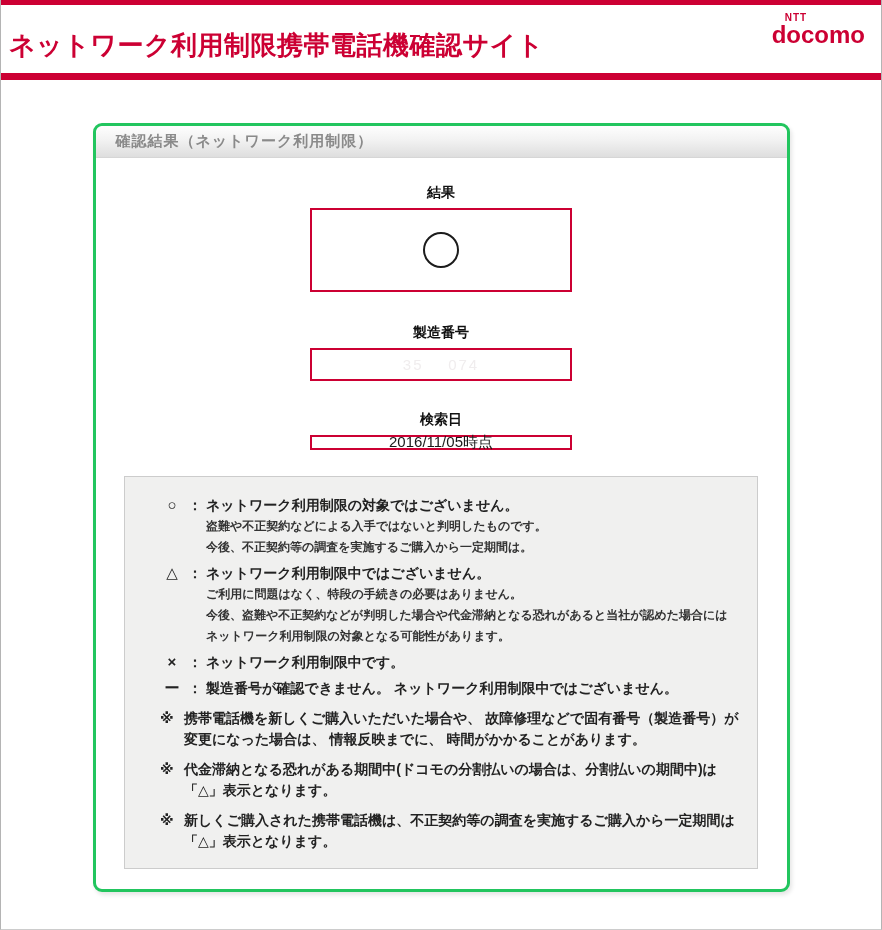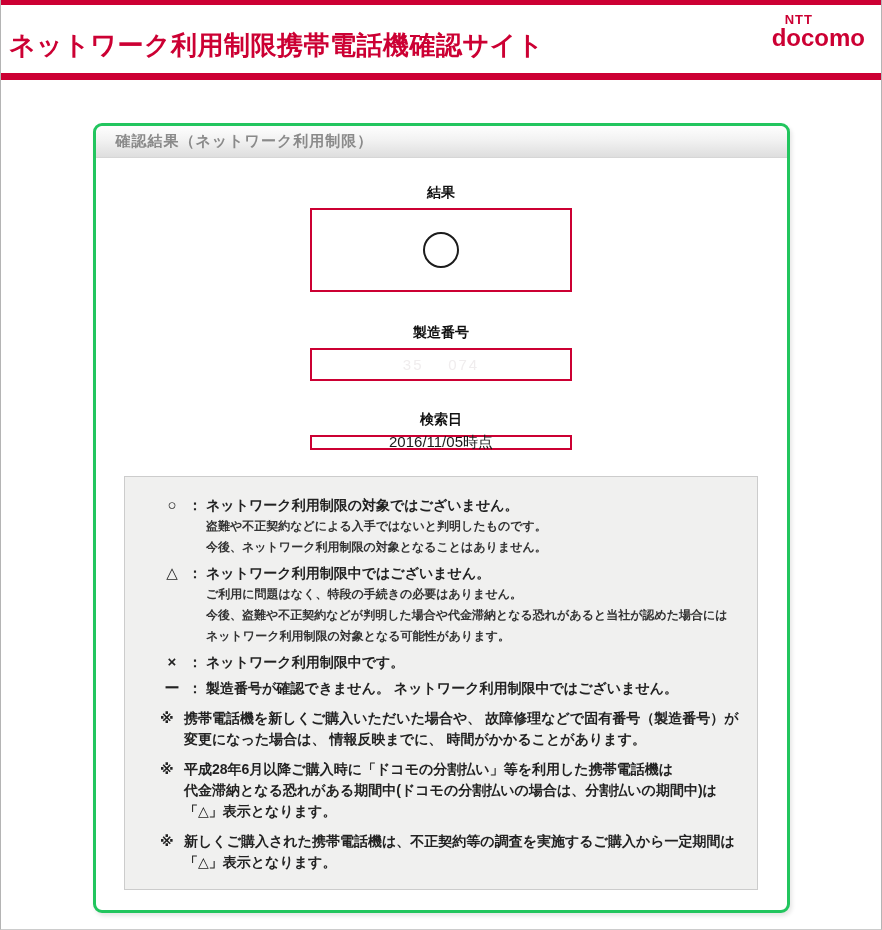--- a/index.html
+++ b/index.html
@@ -39,21 +39,21 @@
   .docomo-logo {
     position: absolute;
     right: 16px;
     top: 8px;
     color: #CC0033;
     text-align: left;
     line-height: 1;
   }
   .docomo-logo .ntt {
     display: block;
-    font-size: 13px;
+    font-size: 10px;
     font-weight: bold;
     letter-spacing: 1px;
     margin-left: 13px;
     margin-bottom: 0px;
   }
   .docomo-logo .brand {
     display: block;
     font-size: 24px;
     font-weight: bold;
     letter-spacing: 0px;
@@ -233,21 +233,21 @@
 
         <div class="legend">
 
           <div class="legend-item">
             <div class="legend-row">
               <span class="legend-symbol">○</span>
               <span class="legend-colon">：</span>
               <span class="legend-main">ネットワーク利用制限の対象ではございません。</span>
             </div>
             <div class="legend-sub">盗難や不正契約などによる入手ではないと判明したものです。</div>
-            <div class="legend-sub">今後、ネットワーク利用制限の対象となることはありません。</div>
+            <div class="legend-sub">今後、不正契約等の調査を実施するご購入から一定期間は。</div>
           </div>
 
           <div class="legend-item">
             <div class="legend-row">
               <span class="legend-symbol">△</span>
               <span class="legend-colon">：</span>
               <span class="legend-main">ネットワーク利用制限中ではございません。</span>
             </div>
             <div class="legend-sub">ご利用に問題はなく、特段の手続きの必要はありません。</div>
             <div class="legend-sub">今後、盗難や不正契約などが判明した場合や代金滞納となる恐れがあると当社が認めた場合には</div>
@@ -274,21 +274,20 @@
             <span class="note-marker">※</span>
             <div class="note-body">
               <div class="note-line">携帯電話機を新しくご購入いただいた場合や、 故障修理などで固有番号（製造番号）が</div>
               <div class="note-line">変更になった場合は、 情報反映までに、 時間がかかることがあります。</div>
             </div>
           </div>
 
           <div class="note">
             <span class="note-marker">※</span>
             <div class="note-body">
-              <div class="note-line">平成28年6月以降ご購入時に「ドコモの分割払い」等を利用した携帯電話機は</div>
               <div class="note-line">代金滞納となる恐れがある期間中(ドコモの分割払いの場合は、分割払いの期間中)は</div>
               <div class="note-line">「△」表示となります。</div>
             </div>
           </div>
 
           <div class="note">
             <span class="note-marker">※</span>
             <div class="note-body">
               <div class="note-line">新しくご購入された携帯電話機は、不正契約等の調査を実施するご購入から一定期間は</div>
               <div class="note-line">「△」表示となります。</div>

